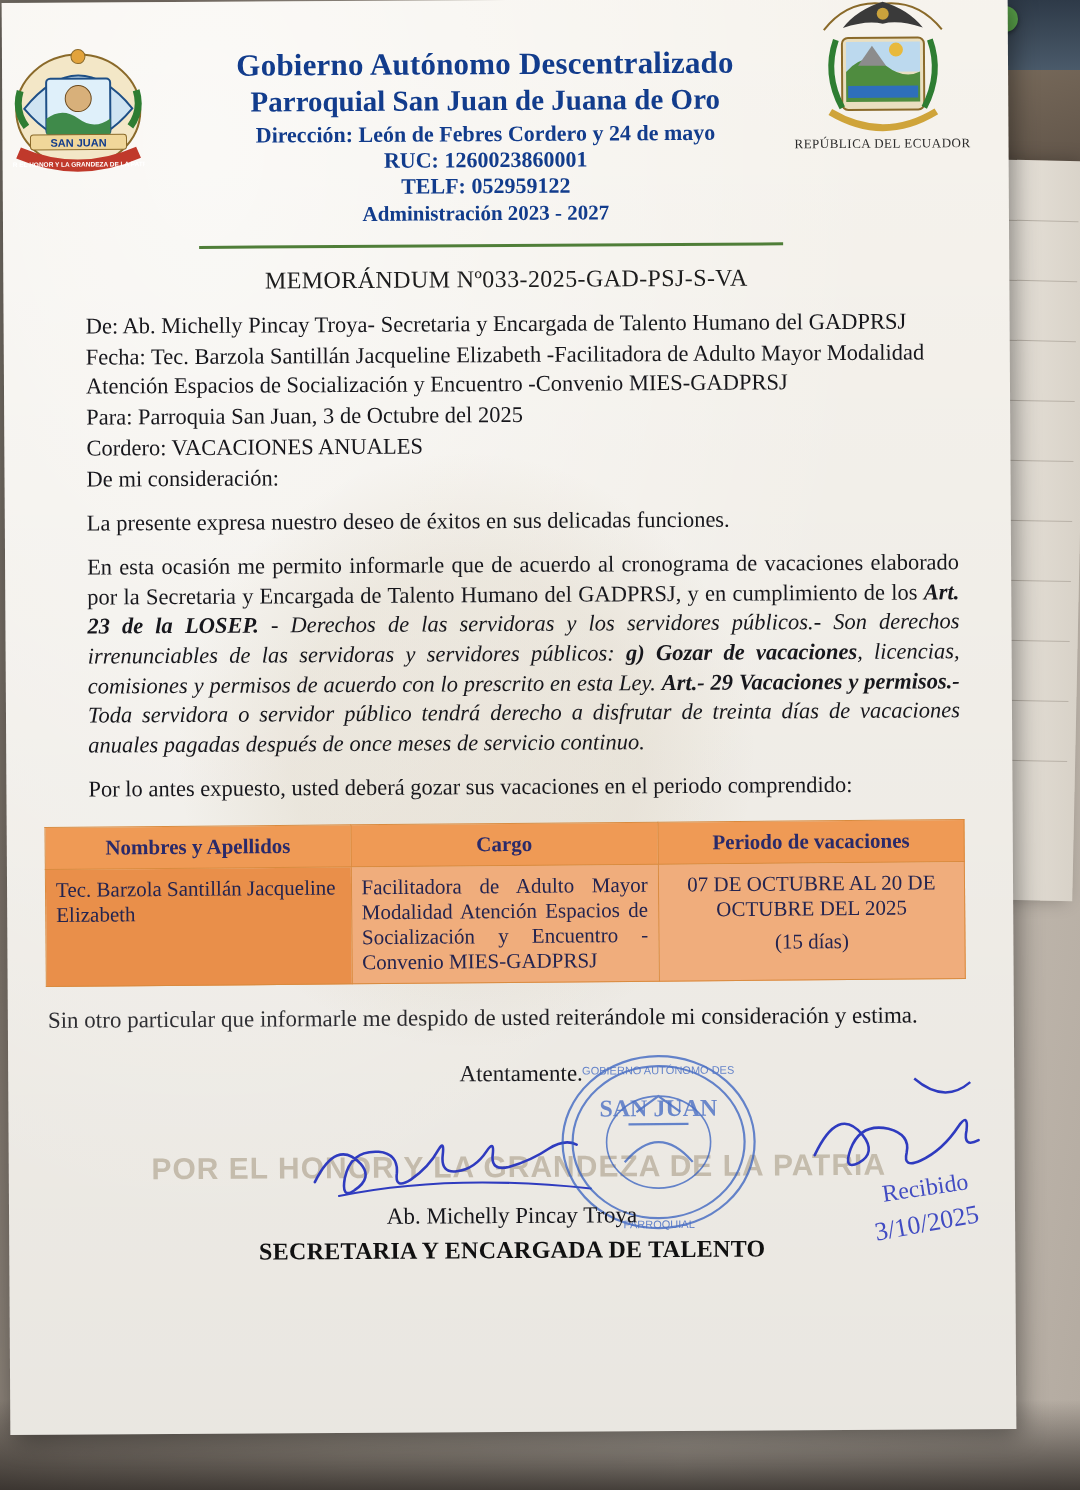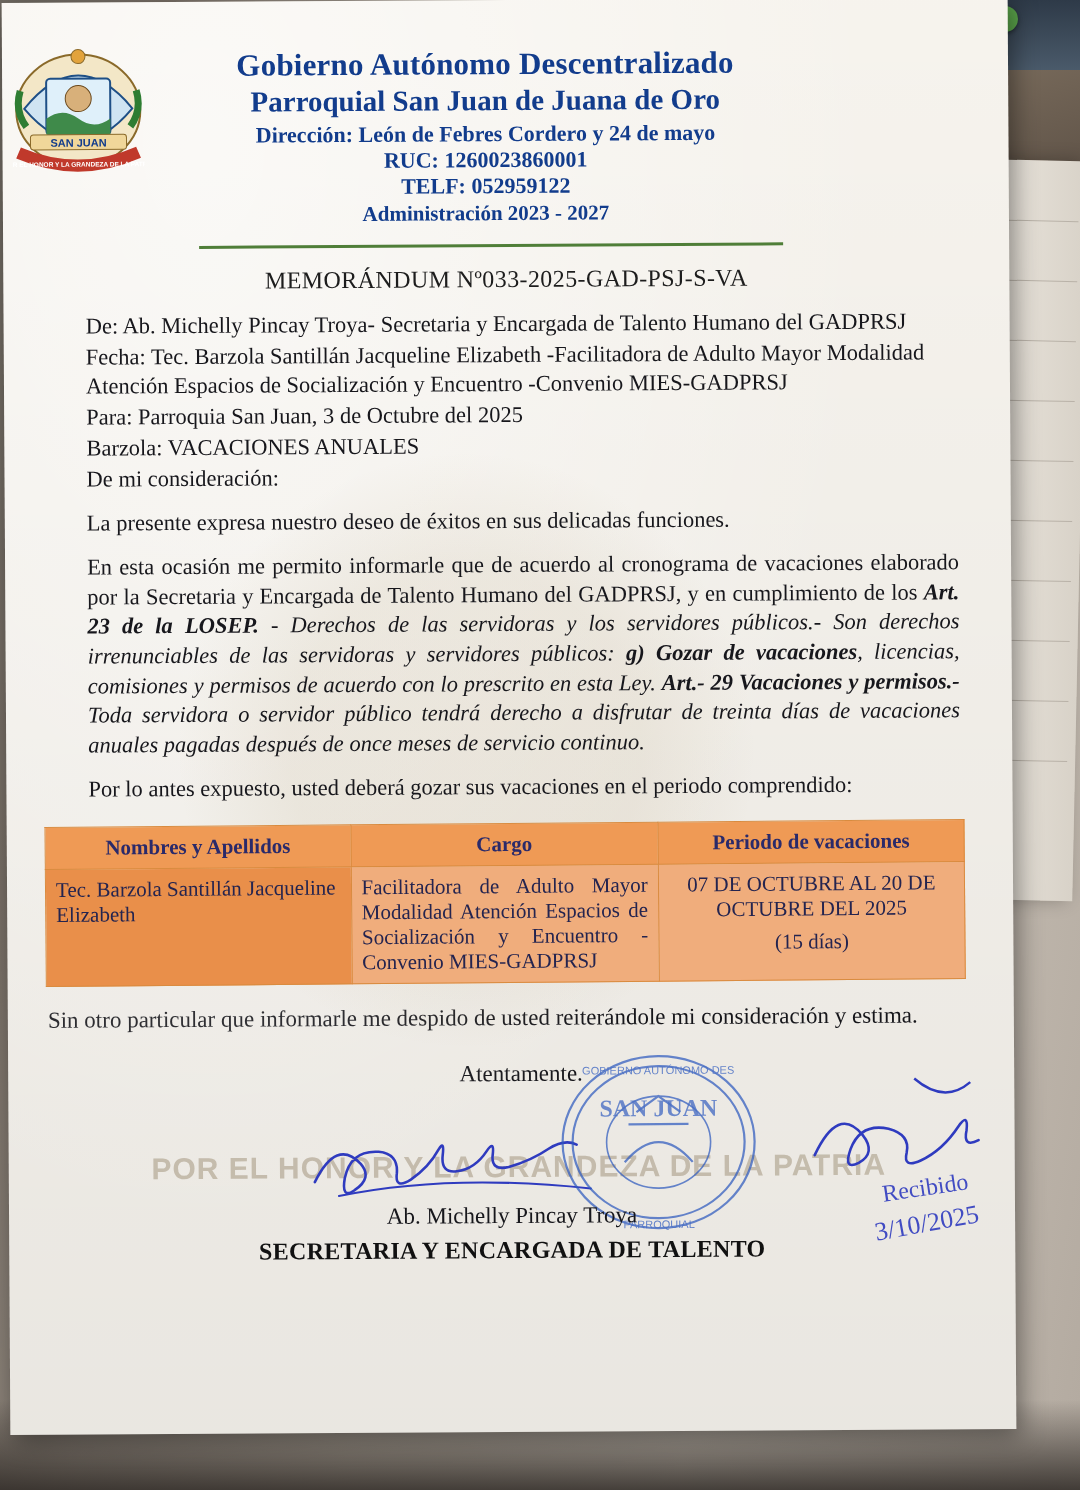--- a/index.html
+++ b/index.html
@@ -208,20 +208,37 @@
         <path d="M8 42 q-6 20 6 36" stroke="#2e7d32" stroke-width="7" fill="none"></path>
         <path d="M124 42 q6 20 -6 36" stroke="#2e7d32" stroke-width="7" fill="none"></path>
         <rect x="18" y="86" width="96" height="15" rx="3" fill="#f0d79a" stroke="#8a6a2a"></rect>
         <text x="66" y="98" font-size="11" text-anchor="middle" fill="#123c8c" font-family="Liberation Sans, sans-serif" font-weight="bold">SAN JUAN</text>
         <path d="M6 104 q60 26 120 0" stroke="#c0392b" stroke-width="12" fill="none"></path>
         <text x="66" y="118" font-size="6.5" text-anchor="middle" fill="#ffffff" font-family="Liberation Sans, sans-serif" font-weight="bold">POR EL HONOR Y LA GRANDEZA DE LA PATRIA</text>
         <circle cx="66" cy="8" r="7" fill="#e2a33c" stroke="#8a6a2a"></circle>
       </svg>
     </div>
 
+    <div class="crest-right">
+      <svg viewBox="0 0 130 150" width="130" height="150">
+        <path d="M6 30 q24 -30 59 -26 q35 -4 59 26" fill="none" stroke="#8a6a2a" stroke-width="2"></path>
+        <path d="M65 2 q-26 8 -40 26 q24 -8 40 -4 q16 -4 40 4 q-14 -18 -40 -26 z" fill="#3a3a3a"></path>
+        <circle cx="65" cy="14" r="6" fill="#caa23c"></circle>
+        <rect x="24" y="38" width="82" height="72" rx="6" fill="#eadfc0" stroke="#8a6a2a" stroke-width="2"></rect>
+        <rect x="28" y="42" width="74" height="30" fill="#bcd9ee"></rect>
+        <path d="M28 72 q20 -22 40 -6 q18 14 34 6 v30 h-74 z" fill="#4f8c3f"></path>
+        <path d="M40 66 l14 -20 l14 20 z" fill="#8c8c8c"></path>
+        <circle cx="78" cy="50" r="7" fill="#e8b93c"></circle>
+        <rect x="30" y="86" width="70" height="12" fill="#2e6fbb"></rect>
+        <path d="M12 112 q53 32 106 0" stroke="#cfa43a" stroke-width="7" fill="none"></path>
+        <path d="M18 40 q-12 34 6 68" stroke="#2e7d32" stroke-width="6" fill="none"></path>
+        <path d="M112 40 q12 34 -6 68" stroke="#2e7d32" stroke-width="6" fill="none"></path>
+      </svg>
+      <div class="rep">REPÚBLICA DEL ECUADOR</div>
+    </div>
 
     <div class="head-text">
       <div class="head-line1">Gobierno Autónomo Descentralizado</div>
       <div class="head-line2">Parroquial San Juan de Juana de Oro</div>
       <div class="head-line3">Dirección: León de Febres Cordero y 24 de mayo</div>
       <div class="head-line4">RUC: 1260023860001</div>
       <div class="head-line5">TELF: 052959122</div>
       <div class="head-line6">Administración 2023 - 2027</div>
     </div>
 
@@ -241,21 +258,21 @@
       <b>Fecha:</b>
       <span>Tec. Barzola Santillán Jacqueline Elizabeth -Facilitadora de Adulto Mayor Modalidad Atención Espacios de Socialización y Encuentro -Convenio MIES-GADPRSJ</span>
     </div>
 
     <div class="fld">
       <b>Para:</b>
       <span>Parroquia San Juan, 3 de Octubre del 2025</span>
     </div>
 
     <div class="fld">
-      <b>Barzola:</b>
+      <b>Cordero:</b>
       <span>VACACIONES ANUALES</span>
     </div>
 
     <div class="fld" style="margin-top:2px">De mi consideración:</div>
 
     <div class="para">La presente expresa nuestro deseo de éxitos en sus delicadas funciones.</div>
 
     <div class="para">
       <span>En esta ocasión me permito informarle que de acuerdo al cronograma de vacaciones elaborado por la Secretaria y Encargada de Talento Humano del GADPRSJ, y  en cumplimiento de los </span><span class="bolditalic">Art. 23 de la LOSEP.</span><span class="ital"> - Derechos de las servidoras y los servidores públicos.- Son derechos irrenunciables de las servidoras y servidores públicos: </span><span class="bolditalic">g) Gozar de vacaciones</span><span class="ital">, licencias, comisiones y permisos de acuerdo con lo prescrito en esta Ley. </span><span class="bolditalic">Art.- 29 Vacaciones y permisos.-</span><span class="ital"> Toda servidora o servidor público tendrá derecho a disfrutar de treinta días de vacaciones anuales pagadas después de once meses de servicio continuo.</span>
     </div>

